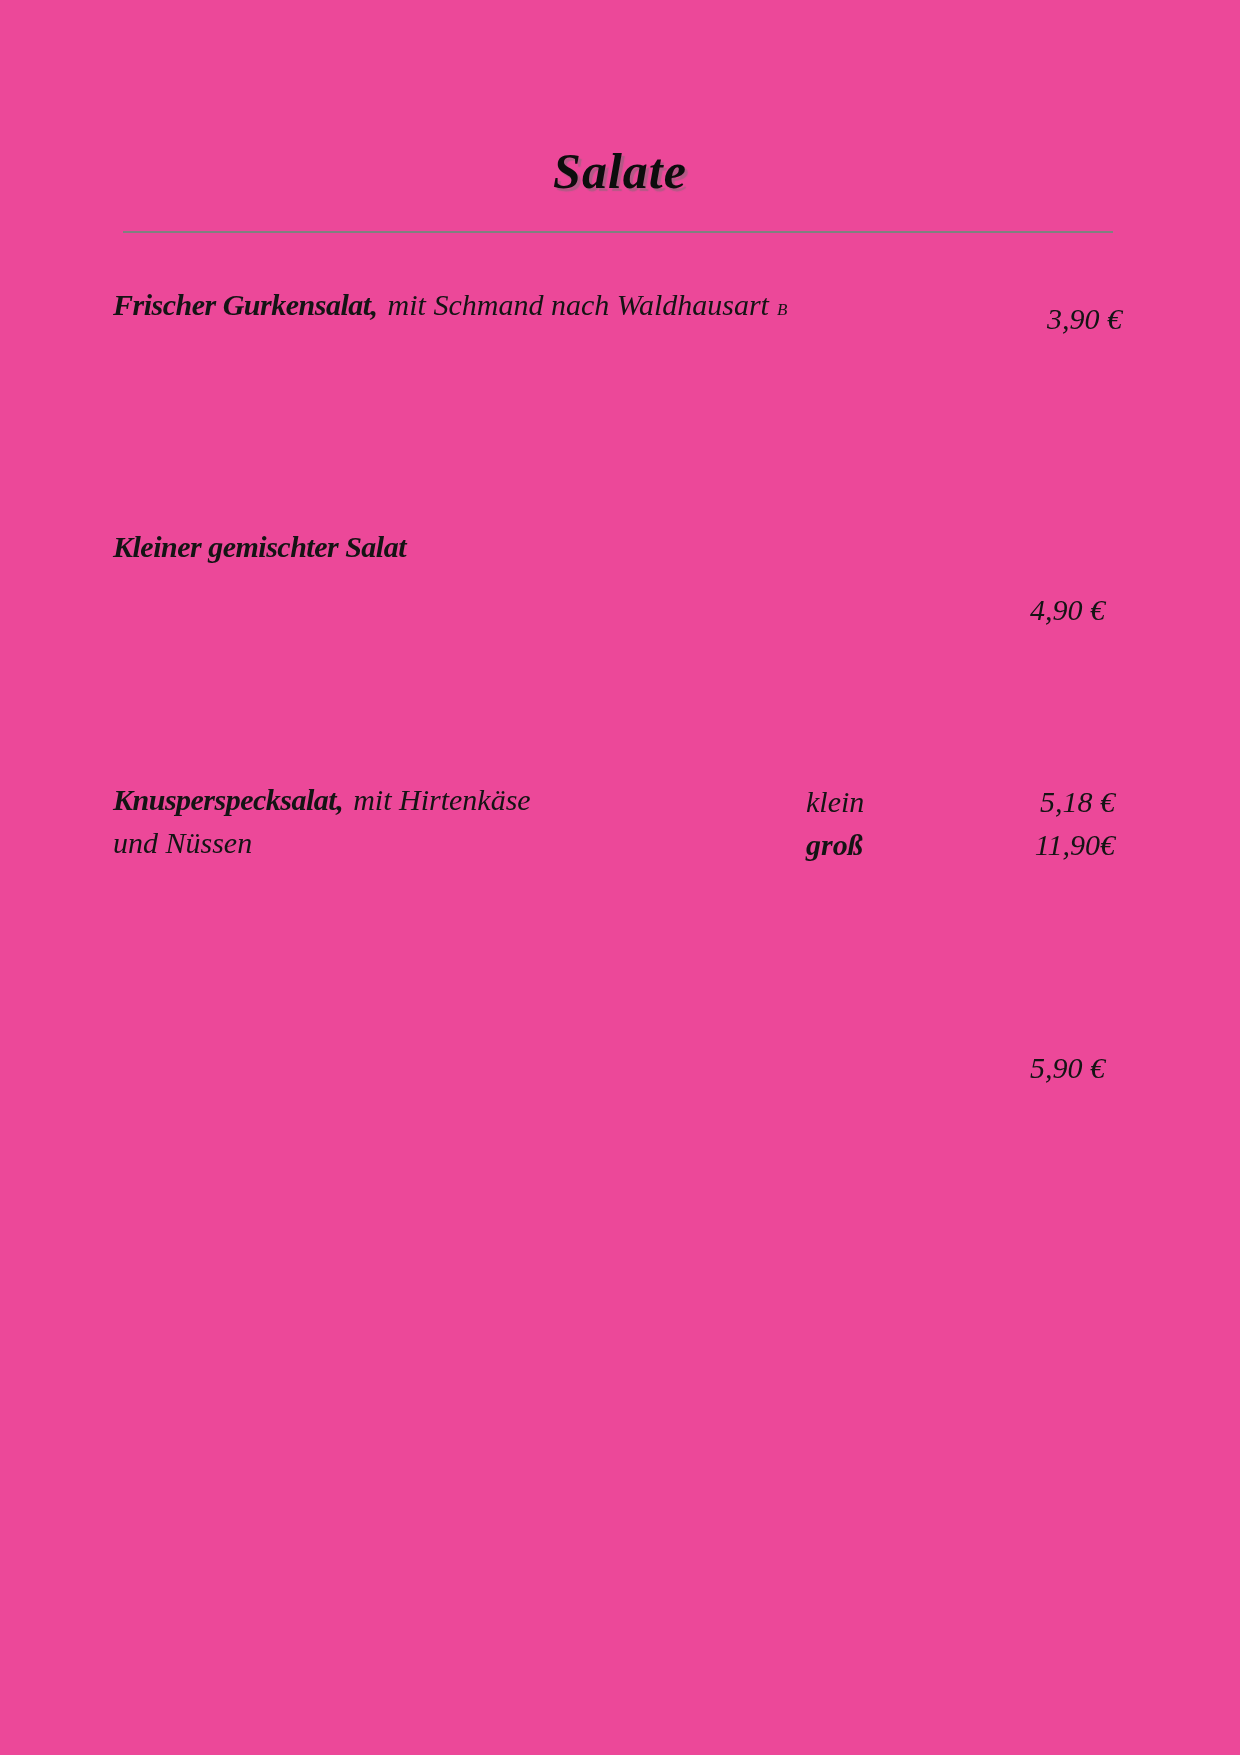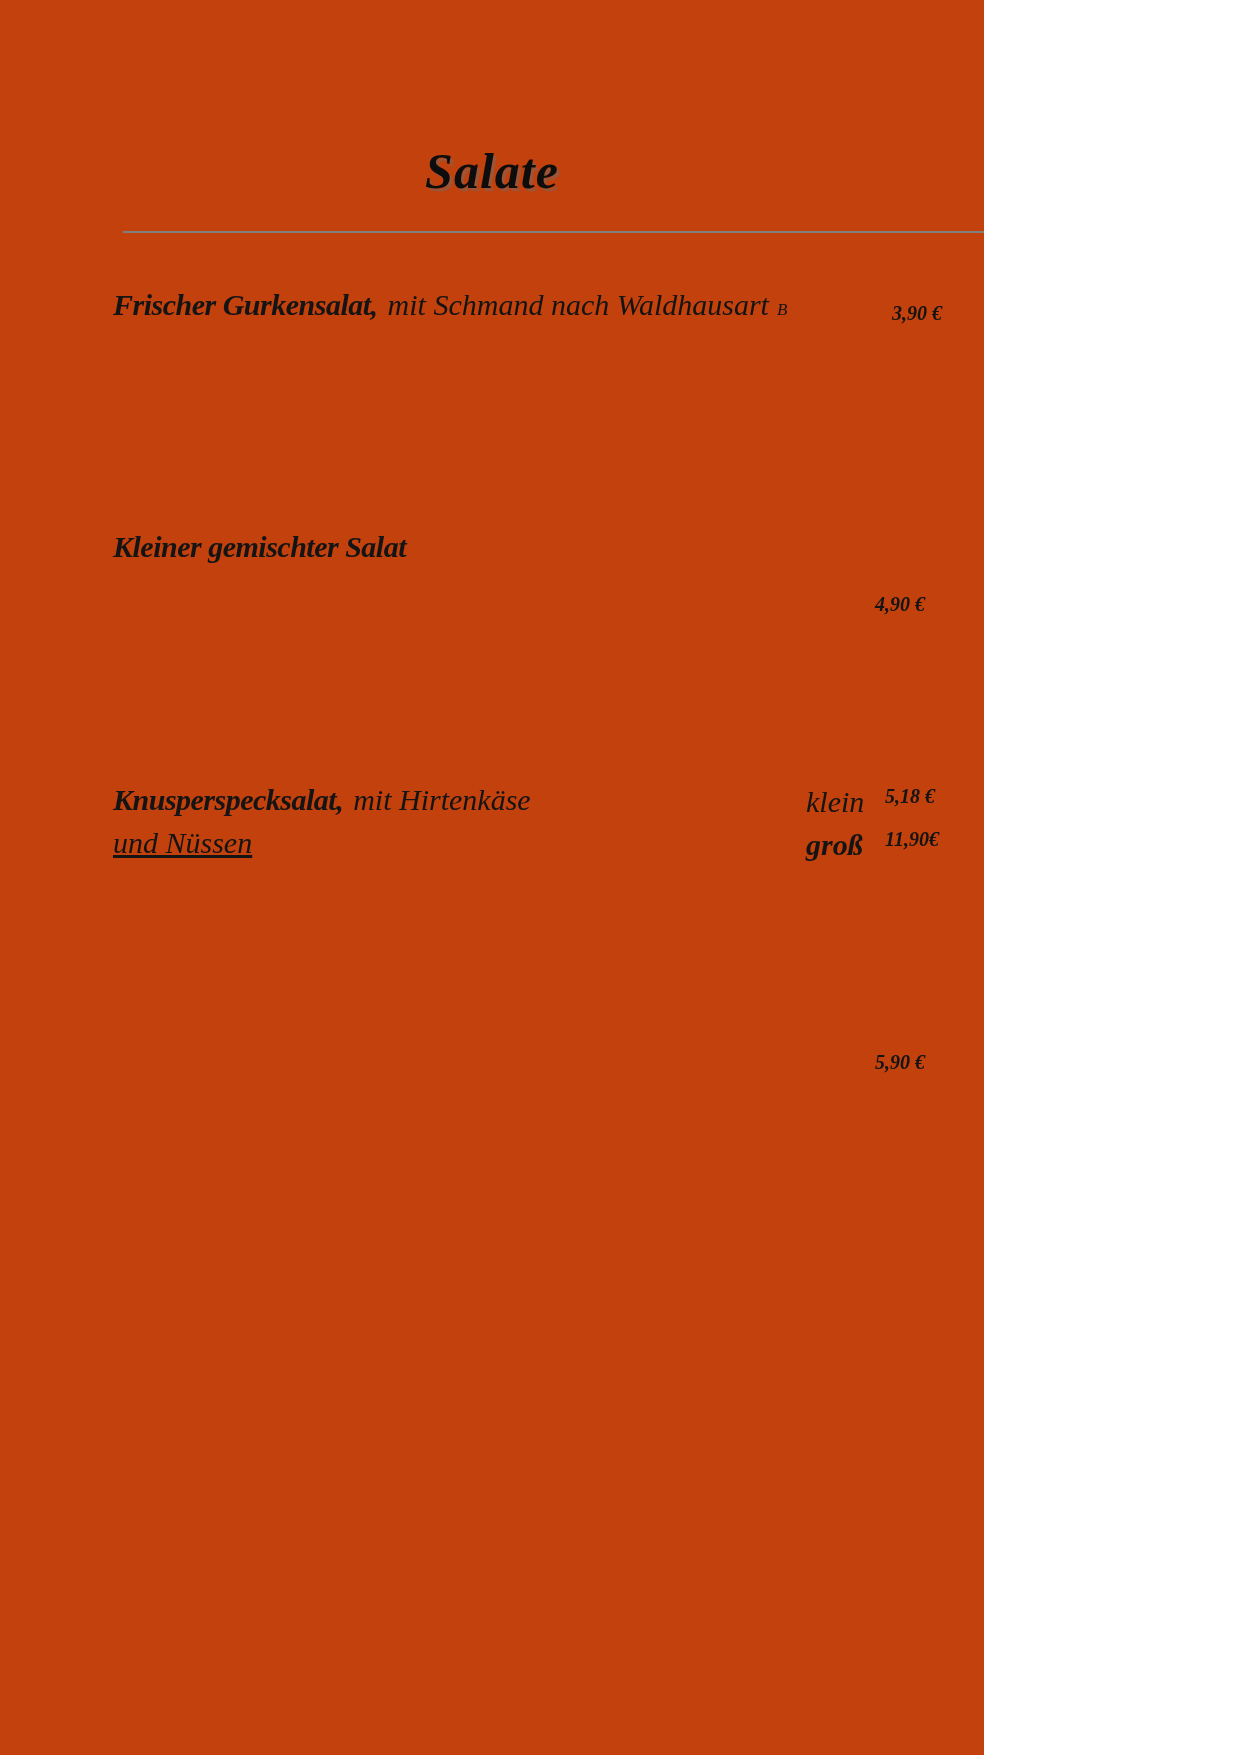--- a/index.html
+++ b/index.html
@@ -2,23 +2,23 @@
 <html><head>
 <meta charset="utf-8">
 <style>
   html, body {
     margin: 0;
     padding: 0;
     background: #ffffff;
   }
   .page {
     position: relative;
-    width: 984px;
+    width: 1240px;
     height: 1755px;
-    background: #c2410c;
+    background: #ec4899;
     color: #141414;
     font-family: "Liberation Serif", "DejaVu Serif", serif;
     font-style: italic;
     overflow: hidden;
   }
   .menu-title {
     position: absolute;
     top: 142px;
     left: 0;
     right: 0;
@@ -51,38 +51,37 @@
   }
   .item-desc {
     font-weight: normal;
   }
   .allerg {
     font-size: 17px;
     margin-left: 8px;
   }
   .price {
     position: absolute;
-    font-size: 20px;
-    text-align: left;
+    font-size: 30px;
+    text-align: right;
     white-space: nowrap;
     color: #141414;
-    font-weight: bold;
   }
   .size-label {
     position: absolute;
     left: 806px;
     font-size: 30px;
     color: #141414;
   }
   .row-1   { top: 288px; }
   .price-1 { top: 302px; left: 892px; width: 230px; }
   .row-2   { top: 530px; }
   .price-2 { top: 580px; left: 875px; width: 230px; margin-top: 13px; }
   .row-3a  { top: 783px; }
-  .row-3b  { top: 826px; text-decoration: underline; }
+  .row-3b  { top: 826px; }
   .size-3a { top: 785px; }
   .size-3b { top: 828px; font-weight: bold; }
   .price-3a { top: 785px; left: 885px; width: 230px; }
   .price-3b { top: 828px; left: 885px; width: 230px; }
   .row-4   { top: 1043px; }
   .price-4 { top: 1051px; left: 875px; width: 230px; }
 </style>
 </head>
 <body>
 

